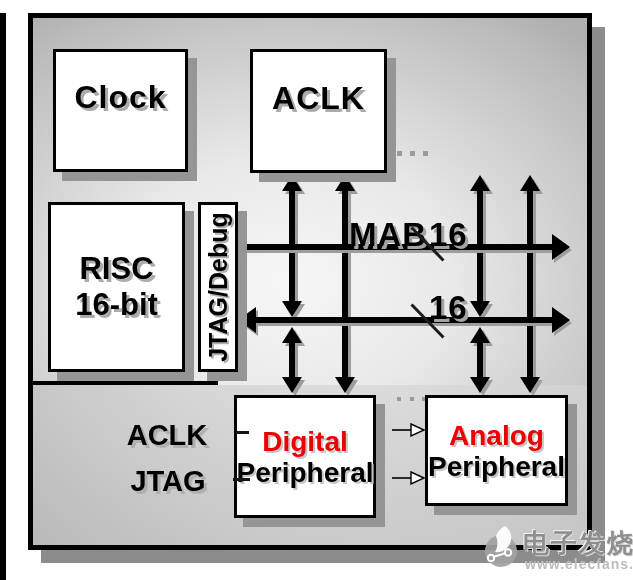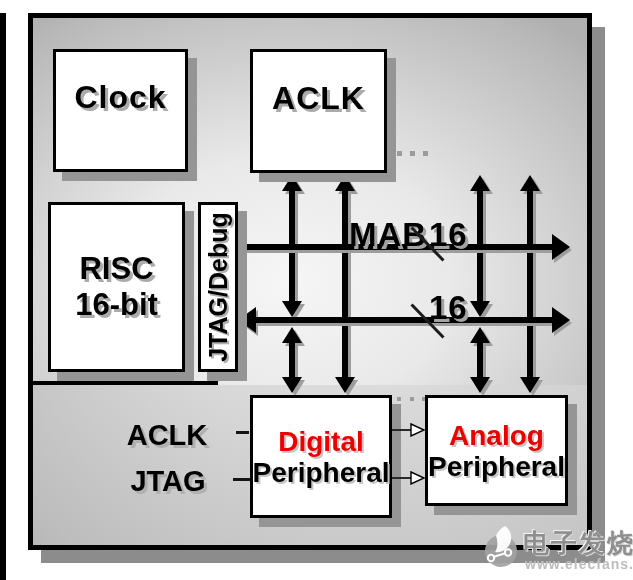--- a/index.html
+++ b/index.html
@@ -143,21 +143,21 @@
   <div class="blk" style="left:250px;top:49px;width:137px;height:124px;">
     <span class="lbl lift">ACLK</span>
   </div>
   <div class="blk col" style="left:48px;top:202px;width:137px;height:170px;">
     <span class="cpu-line">RISC</span>
     <span class="cpu-line">16-bit</span>
   </div>
   <div class="blk" style="left:198px;top:202px;width:40px;height:170px;"></div>
   <div class="jtag-label">JTAG/Debug</div>
 
-  <div class="blk col" style="left:250px;top:395px;width:142px;height:123px;">
+  <div class="blk col" style="left:234px;top:395px;width:142px;height:123px;">
     <span class="per-line red">Digital</span>
     <span class="per-line">Peripheral</span>
   </div>
   <div class="blk col" style="left:425px;top:395px;width:143px;height:111px;">
     <span class="per-line red">Analog</span>
     <span class="per-line">Peripheral</span>
   </div>
 
   <div class="clk-label" style="left:108px;top:419px;width:118px;">ACLK</div>
   <div class="tick" style="left:236px;top:431px;width:13px;"></div>

